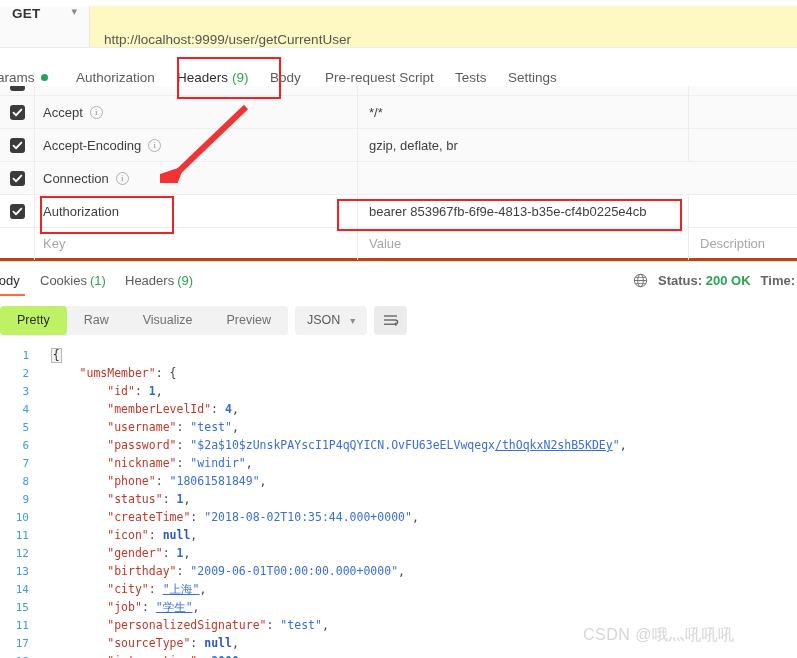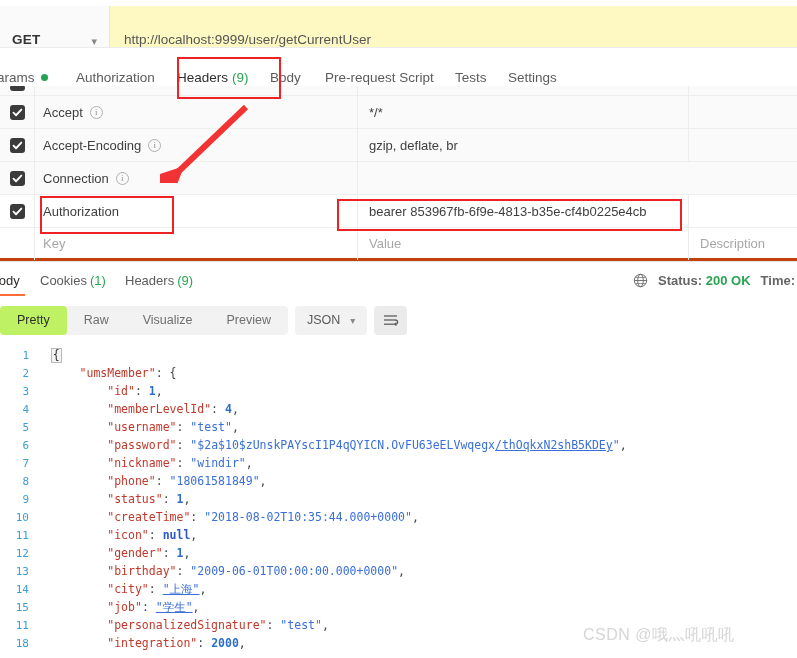--- a/index.html
+++ b/index.html
@@ -10,23 +10,23 @@
     overflow: hidden;
   }
   #app { position: relative; width: 797px; height: 658px; background: #fff; }
 
   
   .urlbar {
     position: absolute; left: 0; top: 6px; width: 797px; height: 41px;
     display: flex; align-items: center;
   }
   .method-box {
-    width: 110px; height: 41px; background: #fafafa;
+    width: 90px; height: 41px; background: #fafafa;
     border-right: 1px solid #e6e6e6;
-    display: flex; align-items: flex-end; padding: 0 12px;
+    display: flex; align-items: flex-start; padding: 0 12px;
   }
   .method-label { font-size: 13.5px; font-weight: bold; color: #333; letter-spacing: .2px; }
   .method-caret { margin-left: auto; color: #8a8a8a; font-size: 11px; line-height: 1; }
   .url-box {
     flex: 1; height: 41px; background: #fef9c3;
     display: flex; align-items: flex-end; padding: 0 14px;
   }
   .url-text { font-size: 13.5px; color: #555; }
   .urlbar-underline {
     position: absolute; left: 0; top: 47px; width: 797px; height: 1px; background: #ececec;
@@ -437,20 +437,24 @@
         </div>
         <div class="jrow">
           <div class="lnum">15</div>
           <div class="jcode">          <span class="k">"job"</span><span class="p">: </span><span class="s u-link">"学生"</span><span class="p">,</span></div>
         </div>
         <div class="jrow">
           <div class="lnum">11</div>
           <div class="jcode">          <span class="k">"personalizedSignature"</span><span class="p">: </span><span class="s">"test"</span><span class="p">,</span></div>
         </div>
         <div class="jrow">
+          <div class="lnum">17</div>
+          <div class="jcode">          <span class="k">"sourceType"</span><span class="p">: </span><span class="nl">null</span><span class="p">,</span></div>
+        </div>
+        <div class="jrow">
           <div class="lnum">18</div>
           <div class="jcode">          <span class="k">"integration"</span><span class="p">: </span><span class="n">2000</span><span class="p">,</span></div>
         </div>
       </div>
   </div>
 
   <div class="ann-box" id="ann-headers"></div>
   <div class="ann-box" id="ann-auth-key"></div>
   <div class="ann-box" id="ann-auth-val"></div>
   <svg class="ann-arrow" viewBox="0 0 100 85">

